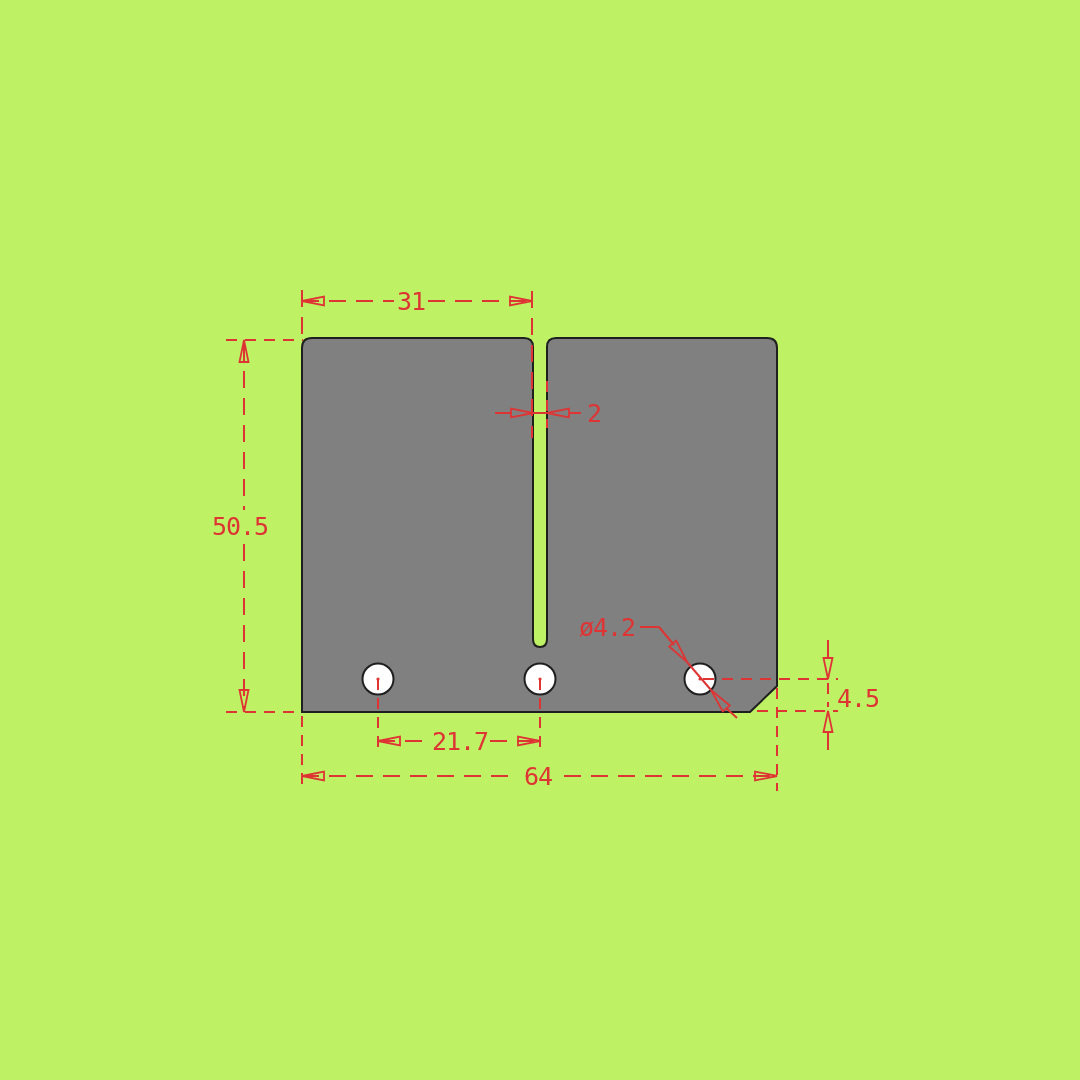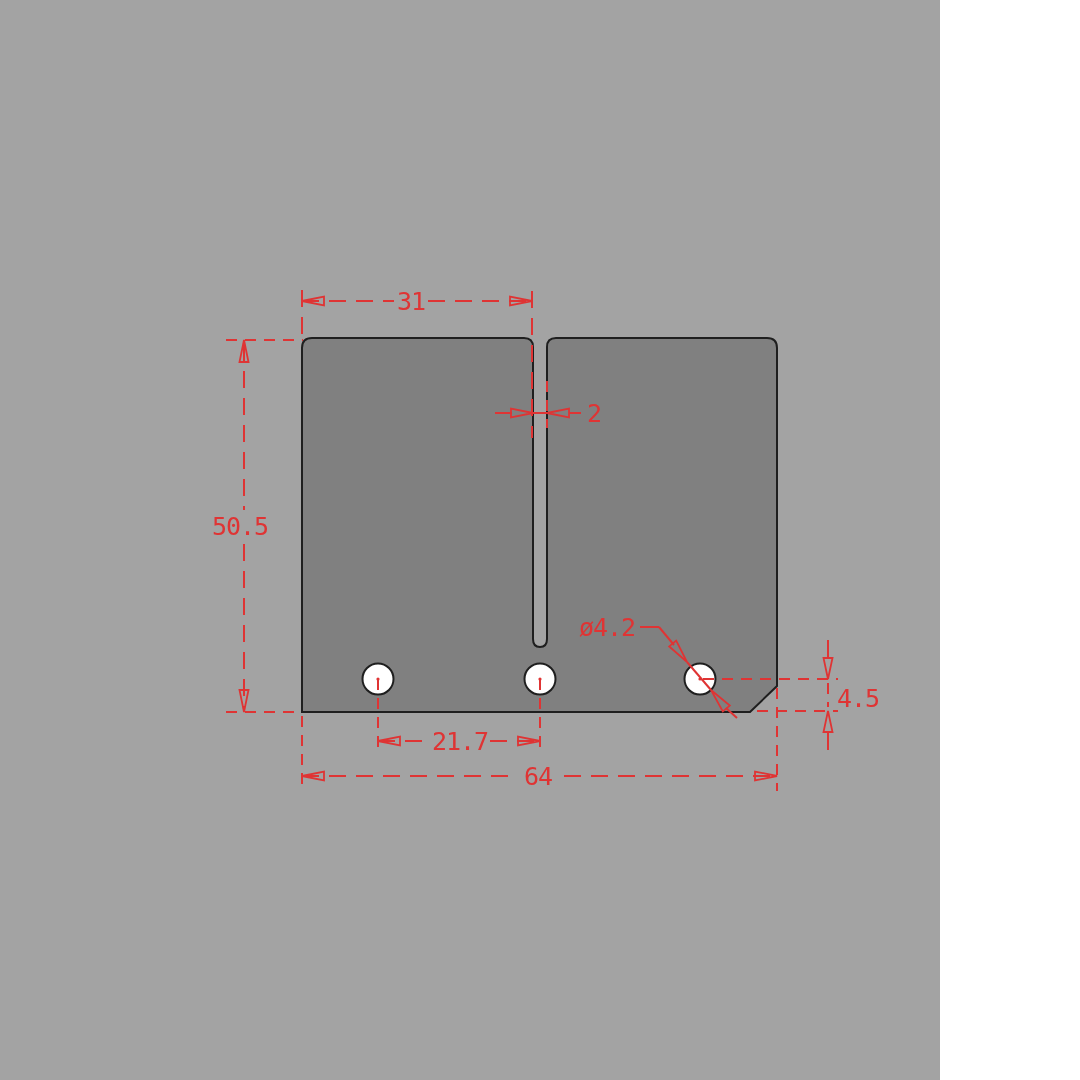--- a/index.html
+++ b/index.html
@@ -1,16 +1,16 @@
 <!DOCTYPE html>
 <html><head>
 <meta charset="utf-8">
 <style>
   html,body{margin:0;padding:0;background:#ffffff;}
-  .stage{position:relative;width:940px;height:1080px;background:#a3a3a3;overflow:hidden;
+  .stage{position:relative;width:1080px;height:1080px;background:#bef264;overflow:hidden;
          font-family:"DejaVu Sans Mono", monospace;}
   svg{position:absolute;left:0;top:0;}
   .outline{stroke:#1f1f1f;stroke-width:2;}
   .hole{fill:#ffffff;stroke:#1f1f1f;stroke-width:2;}
   .red{stroke:#df3434;fill:none;stroke-width:2;}
   .dash{stroke-dasharray:17 10;}
   .dash-sm{stroke-dasharray:11 8;}
   .arrow{stroke:#df3434;fill:none;stroke-width:1.8;}
   .dim-label{fill:#df3434;stroke:none;font-family:"DejaVu Sans Mono", monospace;
              font-size:25px;letter-spacing:-1px;}

